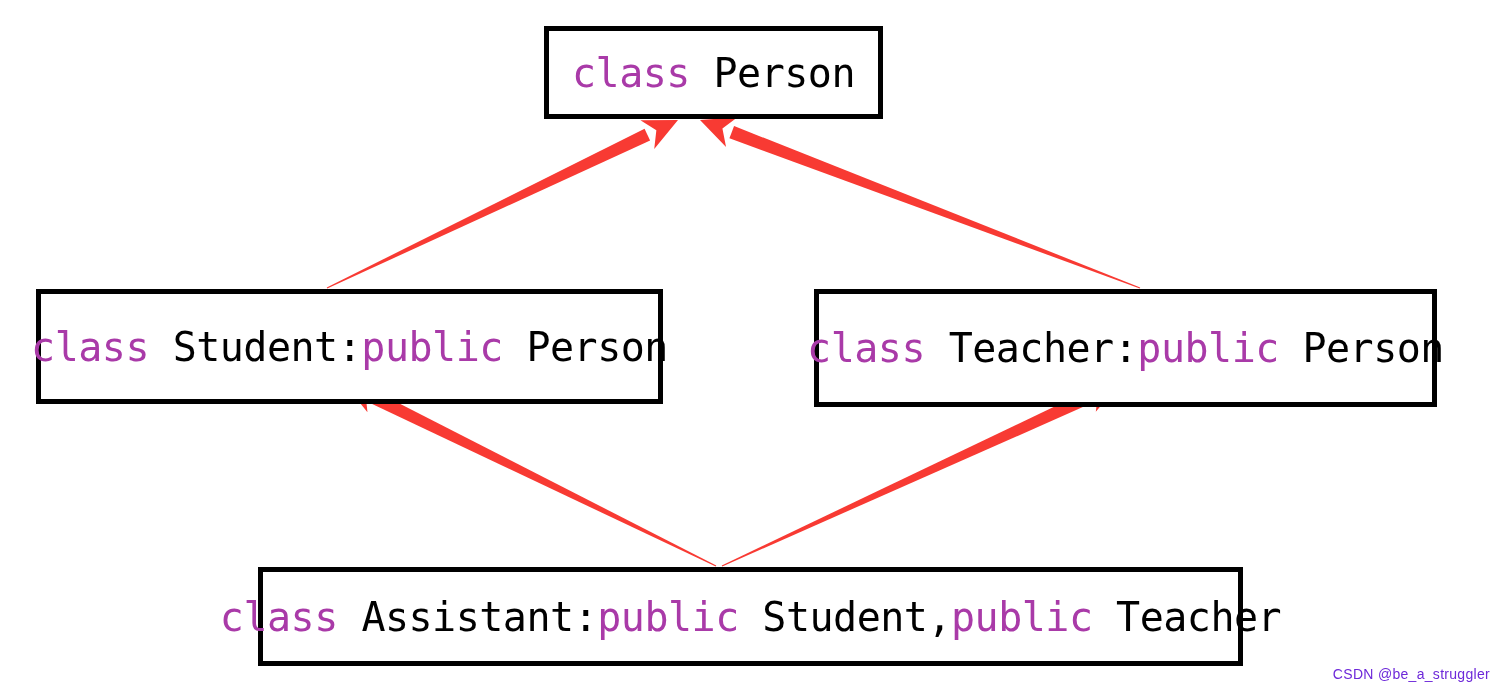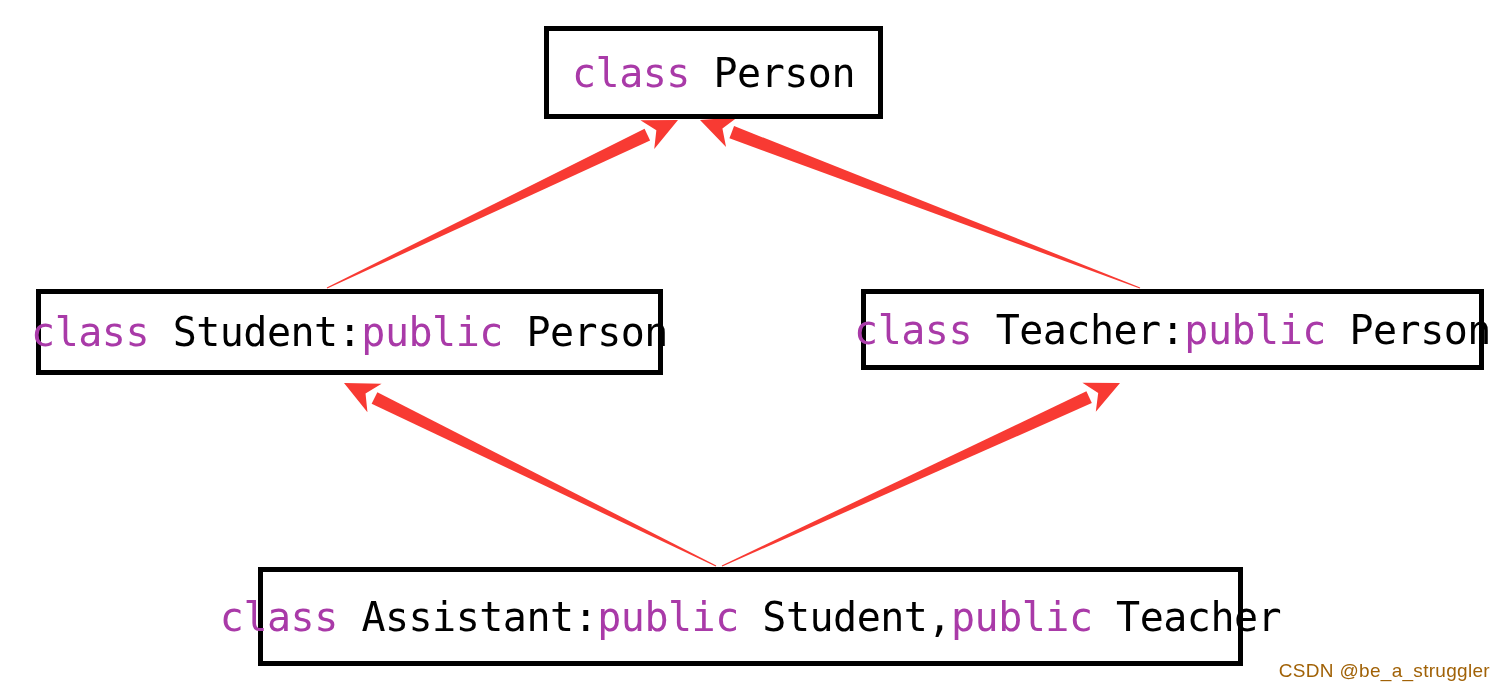--- a/index.html
+++ b/index.html
@@ -52,22 +52,22 @@
     color: #000000;
   }
   .punct {
     color: #000000;
   }
   .watermark {
     position: absolute;
     right: 12px;
     bottom: 8px;
     font-family: "Liberation Sans", sans-serif;
-    font-size: 19px;
-    color: #a16207;
+    font-size: 14px;
+    color: #6d28d9;
     letter-spacing: 0.3px;
     z-index: 4;
     user-select: none;
   }
 </style>
 </head>
 <body>
 
 <div id="canvas" style="background: rgb(255, 255, 255);">
 
@@ -89,25 +89,25 @@
           <polygon points="722.2506529231848,566.5451358657242 1091.8257360660407,403.11226589805773 1086.3921991518775,391.2950653962161 721.7493470768152,565.4548641342758" fill="#F83A33"></polygon>
           <polygon points="1120,383 1095.7930455605529,411.7406220664503 1098.19456537103,393.0261169273908 1082.4248896573654,382.6667092278235" fill="#F83A33"></polygon>
         </g>
       </g>
   </svg>
 
   <div class="node" id="node-person" style="left: 544px; top: 26px; width: 339px; height: 93px; border-color: rgb(0, 0, 0);">
     <span class="node-label"><span class="kw" style="color: rgb(169, 58, 168);">class</span><span class="id" style="color: rgb(0, 0, 0);"> </span><span class="id" style="color: rgb(0, 0, 0);">Person</span></span>
   </div>
 
-  <div class="node" id="node-student" style="left: 36px; top: 289px; width: 627px; height: 86px; border-color: rgb(0, 0, 0);">
+  <div class="node" id="node-student" style="left: 36px; top: 289px; width: 627px; height: 115px; border-color: rgb(0, 0, 0);">
     <span class="node-label"><span class="kw" style="color: rgb(169, 58, 168);">class</span><span class="id" style="color: rgb(0, 0, 0);"> </span><span class="id" style="color: rgb(0, 0, 0);">Student</span><span class="punct" style="color: rgb(0, 0, 0);">:</span><span class="kw" style="color: rgb(169, 58, 168);">public</span><span class="id" style="color: rgb(0, 0, 0);"> </span><span class="id" style="color: rgb(0, 0, 0);">Person</span></span>
   </div>
 
-  <div class="node" id="node-teacher" style="left: 861px; top: 289px; width: 623px; height: 81px; border-color: rgb(0, 0, 0); text-align: center;">
+  <div class="node" id="node-teacher" style="left: 814px; top: 289px; width: 623px; height: 118px; border-color: rgb(0, 0, 0); text-align: center;">
     <span class="node-label"><span class="kw" style="color: rgb(169, 58, 168);">class</span><span class="id" style="color: rgb(0, 0, 0);"> </span><span class="id" style="color: rgb(0, 0, 0);">Teacher</span><span class="punct" style="color: rgb(0, 0, 0);">:</span><span class="kw" style="color: rgb(169, 58, 168);">public</span><span class="id" style="color: rgb(0, 0, 0);"> </span><span class="id" style="color: rgb(0, 0, 0);">Person</span></span>
   </div>
 
   <div class="node" id="node-assistant" style="left: 258px; top: 567px; width: 985px; height: 99px; border-color: rgb(0, 0, 0);">
     <span class="node-label"><span class="kw" style="color: rgb(169, 58, 168);">class</span><span class="id" style="color: rgb(0, 0, 0);"> </span><span class="id" style="color: rgb(0, 0, 0);">Assistant</span><span class="punct" style="color: rgb(0, 0, 0);">:</span><span class="kw" style="color: rgb(169, 58, 168);">public</span><span class="id" style="color: rgb(0, 0, 0);"> </span><span class="id" style="color: rgb(0, 0, 0);">Student</span><span class="punct" style="color: rgb(0, 0, 0);">,</span><span class="kw" style="color: rgb(169, 58, 168);">public</span><span class="id" style="color: rgb(0, 0, 0);"> </span><span class="id" style="color: rgb(0, 0, 0);">Teacher</span></span>
   </div>
 
   <div class="watermark">CSDN @be_a_struggler</div>
 
 </div>

